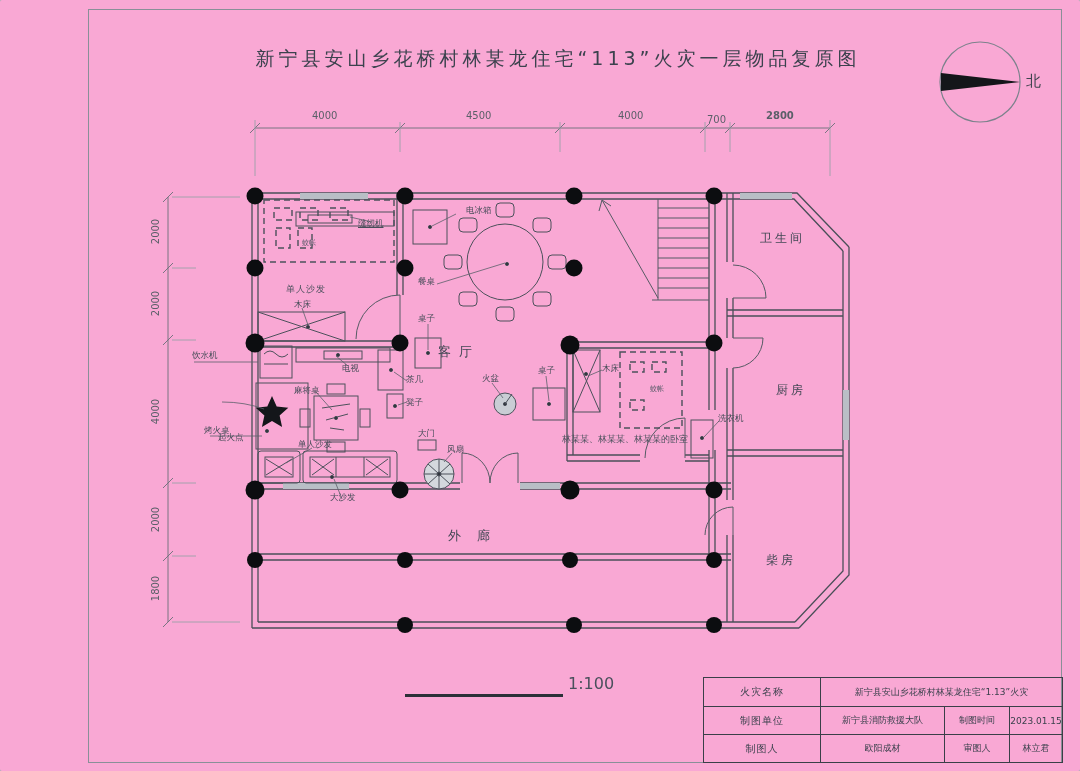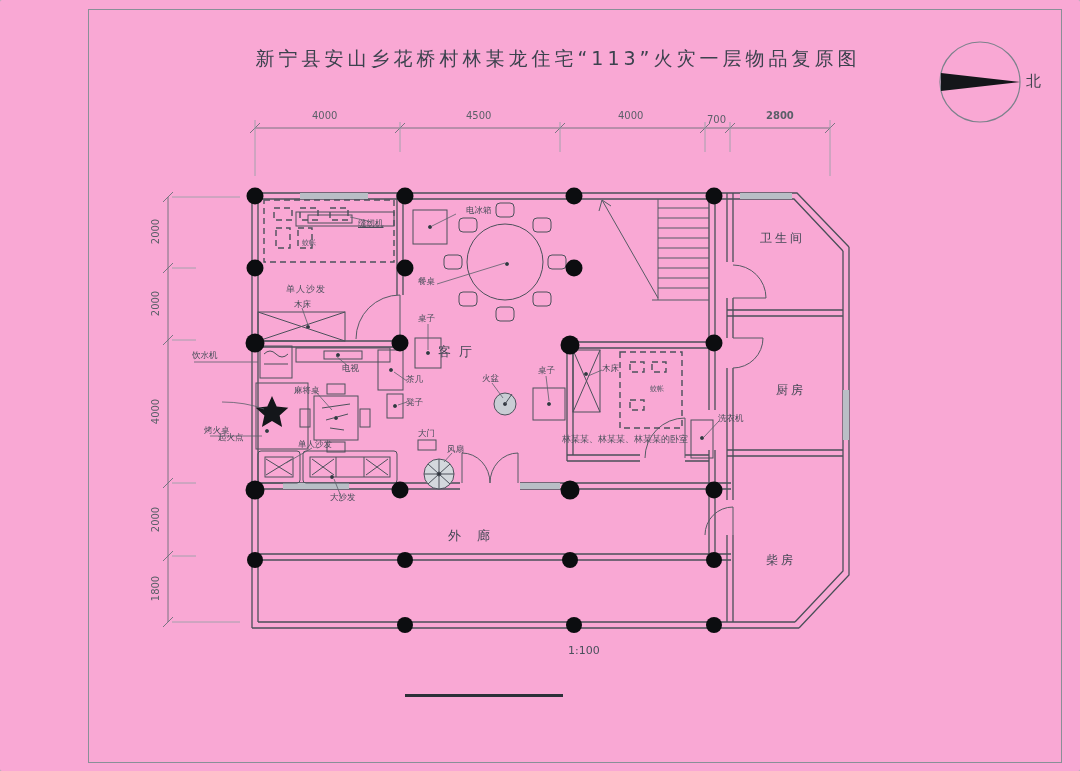--- a/index.html
+++ b/index.html
@@ -8,21 +8,21 @@
   .abs{position:absolute;white-space:nowrap;}
   .sheet-title{left:0;right:0;top:46px;text-align:center;font-size:19px;letter-spacing:4px;color:#3c424e;transform:translateX(18px);}
   .lbl{font-size:8.5px;color:#474d59;}
   .lbl-s{font-size:7px;color:#545a66;padding-left:12px;}
   .room{font-size:12px;letter-spacing:3px;color:#424855;}
   .room-s{font-size:9px;color:#4a505c;letter-spacing:1px;}
   .dim{font-size:10px;color:#5a5f68;}
   .dimv{transform:rotate(-90deg);transform-origin:center;}
   .caption{left:408px;top:662px;font-size:21px;letter-spacing:3px;color:#353b46;}
   .cap-underline{left:405px;top:694px;width:158px;height:3px;background:#2c3038;}
-  .cap-scale{left:568px;top:644px;font-size:11px;color:#4a505c;}
+  .cap-scale{left:568px;top:674px;font-size:16px;color:#4a505c;}
   .north-char{left:1026px;top:72px;font-size:15px;color:#3e434e;}
   
   .tblock{left:703px;top:677px;width:359px;height:85px;display:grid;grid-template-columns:117px 124px 65px 53px;grid-template-rows:29px 28px 28px;border-left:1.4px solid #3a3f48;border-top:1.4px solid #3a3f48;font-size:10px;color:#3b414d;}
   .tcell{border-right:1.4px solid #3a3f48;border-bottom:1.4px solid #3a3f48;display:flex;align-items:center;justify-content:center;letter-spacing:1px;overflow:hidden;}
   .tspan3{grid-column:2 / span 3;}
   .tsmall{font-size:9px;letter-spacing:0;}
   svg{position:absolute;left:0;top:0;}
 </style>
 </head>
 <body>
@@ -289,13 +289,25 @@
   <div class="abs lbl" style="left:330px;top:492px;">大沙发</div>
   <div class="abs lbl" style="left:482px;top:373px;">火盆</div>
   <div class="abs lbl" style="left:538px;top:365px;">桌子</div>
   <div class="abs lbl" style="left:418px;top:428px;">大门</div>
   <div class="abs lbl" style="left:447px;top:444px;">风扇</div>
   <div class="abs lbl" style="left:718px;top:413px;">洗衣机</div>
 
   <div class="abs cap-underline"></div>
   <div class="abs cap-scale">1:100</div>
 
+  <div class="abs tblock">
+    <div class="tcell">火灾名称</div>
+    <div class="tcell tspan3 tsmall">新宁县安山乡花桥村林某龙住宅“1.13”火灾</div>
+    <div class="tcell">制图单位</div>
+    <div class="tcell tsmall">新宁县消防救援大队</div>
+    <div class="tcell tsmall">制图时间</div>
+    <div class="tcell tsmall">2023.01.15</div>
+    <div class="tcell">制图人</div>
+    <div class="tcell tsmall">欧阳成材</div>
+    <div class="tcell tsmall">审图人</div>
+    <div class="tcell tsmall">林立君</div>
+  </div>
 </div>
 
 </body></html>

